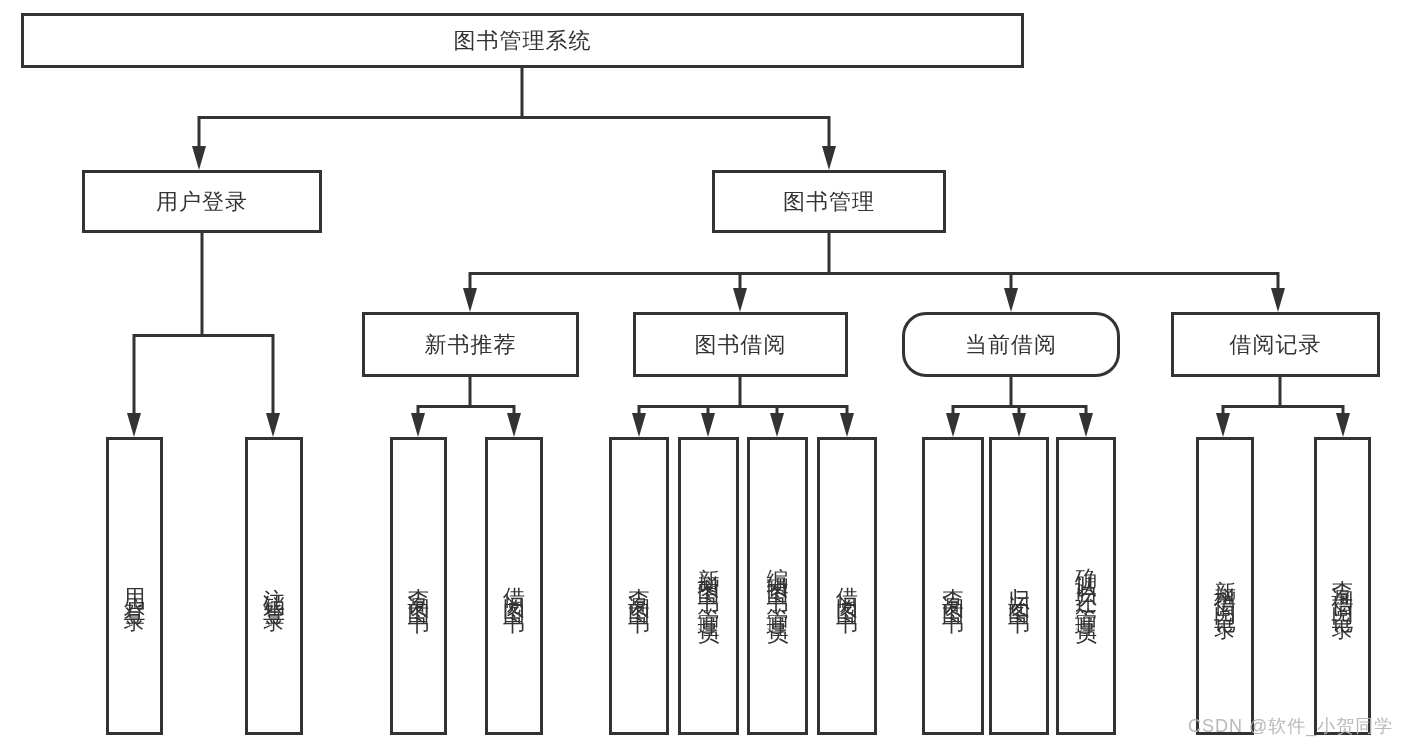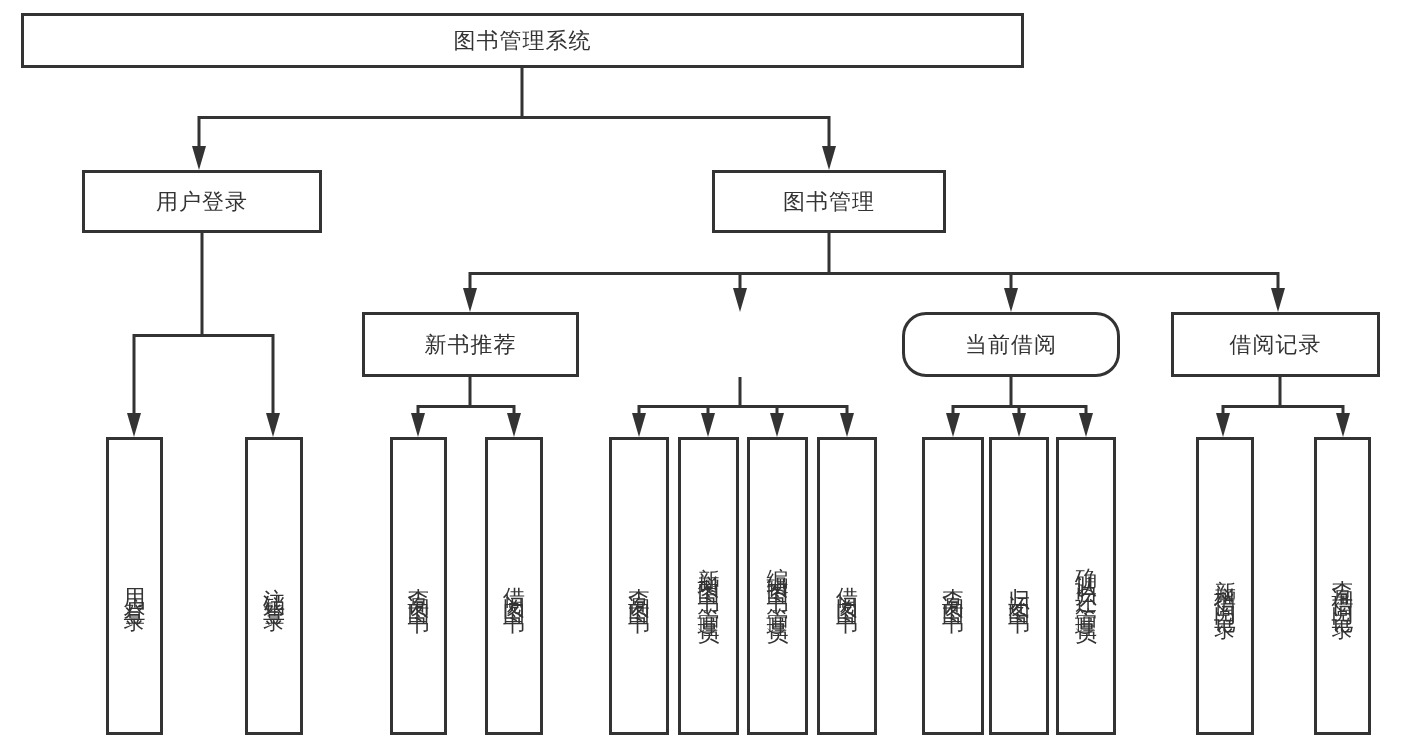--- a/index.html
+++ b/index.html
@@ -141,20 +141,23 @@
   <div class="box lvl2a">
     <span class="hlabel">用户登录</span>
   </div>
   <div class="box g1">
     <span class="hlabel">新书推荐</span>
   </div>
 
   <div class="box lvl2b">
     <span class="hlabel">图书管理</span>
   </div>
+  <div class="box g2">
+    <span class="hlabel">图书借阅</span>
+  </div>
   <div class="box g3">
     <span class="hlabel">当前借阅</span>
   </div>
   <div class="box g4">
     <span class="hlabel">借阅记录</span>
   </div>
 
   <div class="box leaf l1">
     <span class="vtext">用户登录</span>
   </div>
@@ -188,14 +191,15 @@
   <div class="box leaf l11">
     <span class="vtext">确认归还（管理员）</span>
   </div>
   <div class="box leaf l12">
     <span class="vtext">新增借阅记录</span>
   </div>
   <div class="box leaf l13">
     <span class="vtext">查询借阅记录</span>
   </div>
 
+  <div class="watermark">CSDN @软件_小贺同学</div>
 
 </div>
 
 </body></html>

